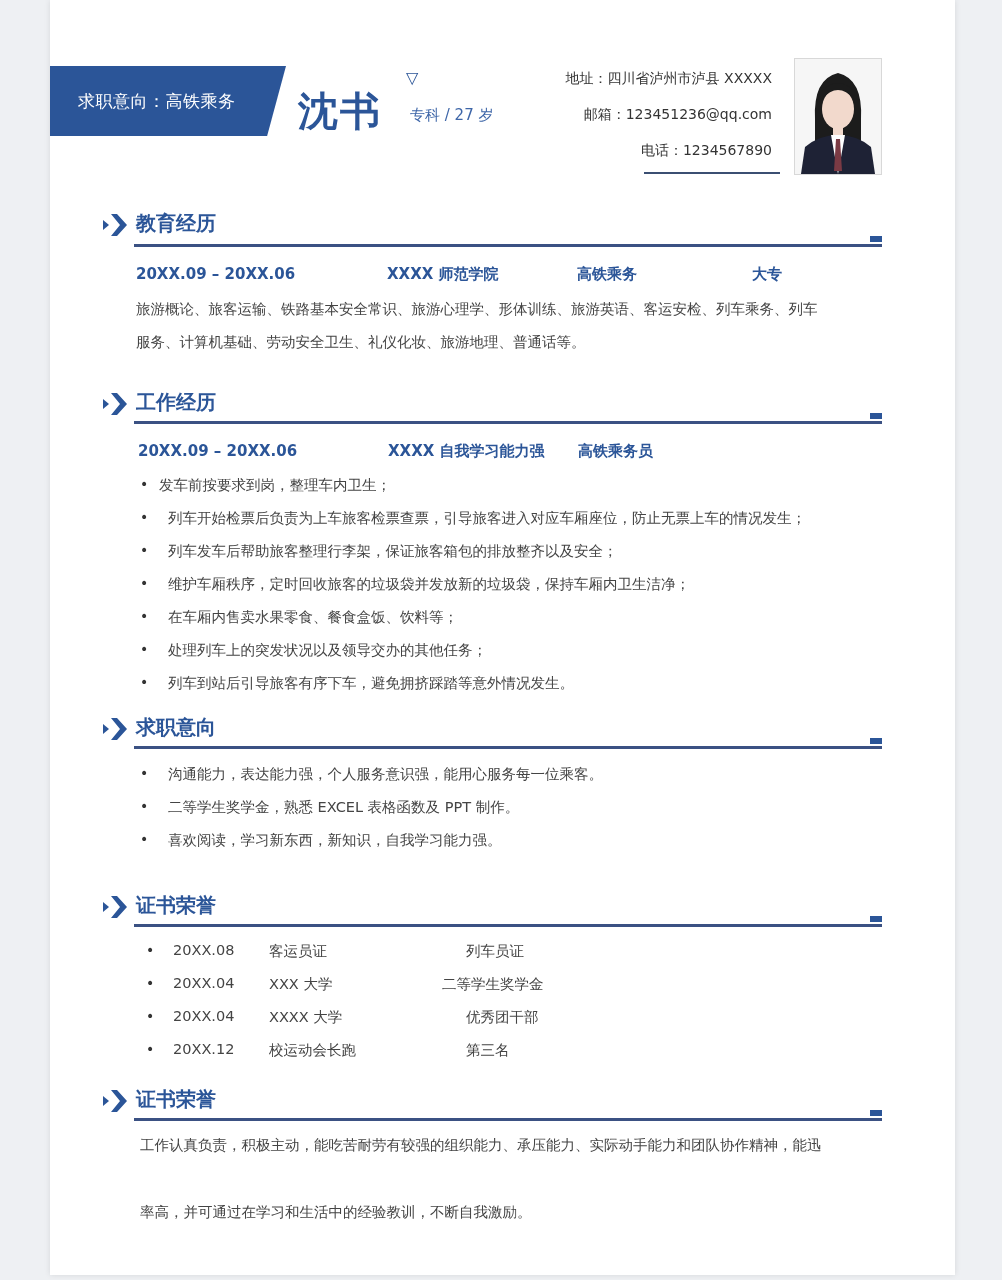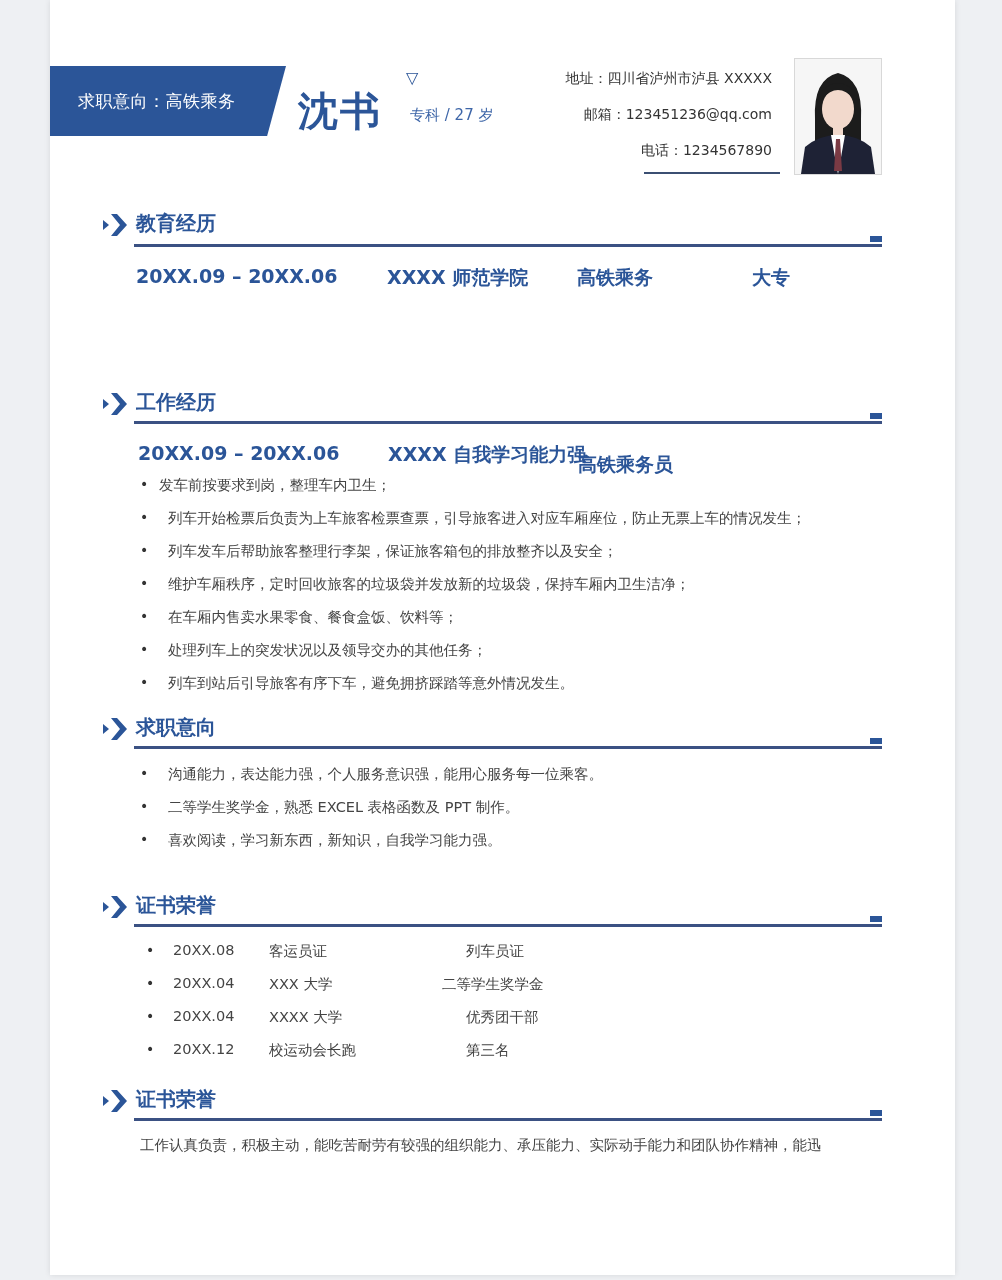--- a/index.html
+++ b/index.html
@@ -45,21 +45,21 @@
     position: absolute; left: 34px; top: 0; font-size: 20px; font-weight: bold; color: #2b5598;
     white-space: nowrap;
   }
   .sec-rule {
     position: absolute; height: 3px; background: #3b5183; left: 84px; width: 748px;
   }
   .sec-mark {
     position: absolute; left: 820px; width: 12px; height: 6px; background: #2b5598;
   }
 
-  .blue-bold { color: #2b5598; font-weight: bold; font-size: 19px; white-space: nowrap; }
+  .blue-bold { color: #2b5598; font-weight: bold; font-size: 15px; white-space: nowrap; }
   .body-text { color: #444; font-size: 14.5px; white-space: nowrap; }
   .bullet { position: absolute; color: #333; font-size: 14px; }
 </style>
 </head>
 <body>
 
 <div class="page">
 
   <div class="abs intent-banner"></div>
   <div class="abs intent-text">求职意向：高铁乘务</div>
@@ -92,34 +92,36 @@
     </svg>
     <div class="sec-title">教育经历</div>
   </div>
   <div class="abs sec-rule" style="top:244px; left:84px;"></div>
   <div class="abs sec-mark" style="top:236px;"></div>
 
   <div class="abs blue-bold" style="left:86px; top:265px;">20XX.09 – 20XX.06</div>
   <div class="abs blue-bold" style="left:337px; top:265px;">XXXX 师范学院</div>
   <div class="abs blue-bold" style="left:527px; top:265px;">高铁乘务</div>
   <div class="abs blue-bold" style="left:702px; top:265px;">大专</div>
+  <div class="abs body-text" style="left:86px; top:300px;">旅游概论、旅客运输、铁路基本安全常识、旅游心理学、形体训练、旅游英语、客运安检、列车乘务、列车</div>
+  <div class="abs body-text" style="left:86px; top:333px;">服务、计算机基础、劳动安全卫生、礼仪化妆、旅游地理、普通话等。</div>
 
   <div class="abs section-head" style="top:389px;">
     <svg class="sec-icon" viewBox="0 0 28 26">
       <path d="M1 8 L7 13 L1 18 Z" fill="#2b5598"></path>
       <path d="M9 2 L15 2 L25 13 L15 24 L9 24 L18 13 Z" fill="#2b5598"></path>
     </svg>
     <div class="sec-title">工作经历</div>
   </div>
   <div class="abs sec-rule" style="top:421px;"></div>
   <div class="abs sec-mark" style="top:413px;"></div>
 
   <div class="abs blue-bold" style="left:88px; top:442px;">20XX.09 – 20XX.06</div>
   <div class="abs blue-bold" style="left:338px; top:442px;">XXXX 自我学习能力强</div>
-  <div class="abs blue-bold" style="left:528px; top:442px;margin-top:10px;">高铁乘务员</div>
+  <div class="abs blue-bold" style="left:528px; top:442px;">高铁乘务员</div>
 
   <div class="abs" style="left:90px; top:476px;">
     <div style="position:absolute; top:0;">
         <span class="bullet" style="left:0;">•</span>
         <span class="abs body-text" style="left:19px;">发车前按要求到岗，整理车内卫生；</span>
       </div>
     <div style="position:absolute; top:33px;">
         <span class="bullet" style="left:0;">•</span>
         <span class="abs body-text" style="left:28px;">列车开始检票后负责为上车旅客检票查票，引导旅客进入对应车厢座位，防止无票上车的情况发生；</span>
       </div>
@@ -211,13 +213,14 @@
     <svg class="sec-icon" viewBox="0 0 28 26">
       <path d="M1 8 L7 13 L1 18 Z" fill="#2b5598"></path>
       <path d="M9 2 L15 2 L25 13 L15 24 L9 24 L18 13 Z" fill="#2b5598"></path>
     </svg>
     <div class="sec-title">证书荣誉</div>
   </div>
   <div class="abs sec-rule" style="top:1118px;"></div>
   <div class="abs sec-mark" style="top:1110px;"></div>
 
   <div class="abs body-text" style="left:90px; top:1136px;">工作认真负责，积极主动，能吃苦耐劳有较强的组织能力、承压能力、实际动手能力和团队协作精神，能迅</div>
+  <div class="abs body-text" style="left:90px; top:1203px;">率高，并可通过在学习和生活中的经验教训，不断自我激励。</div>
 </div>
 
 </body></html>

